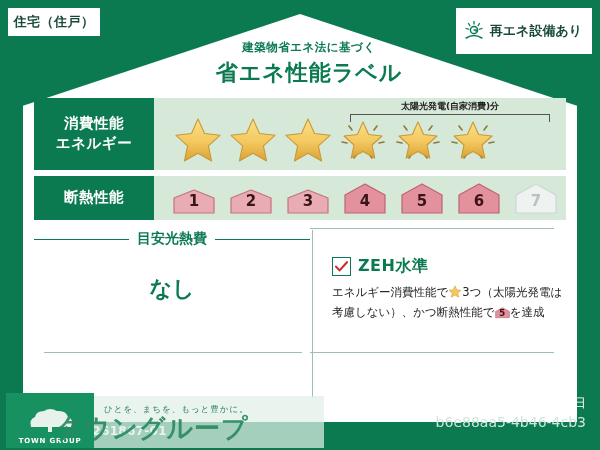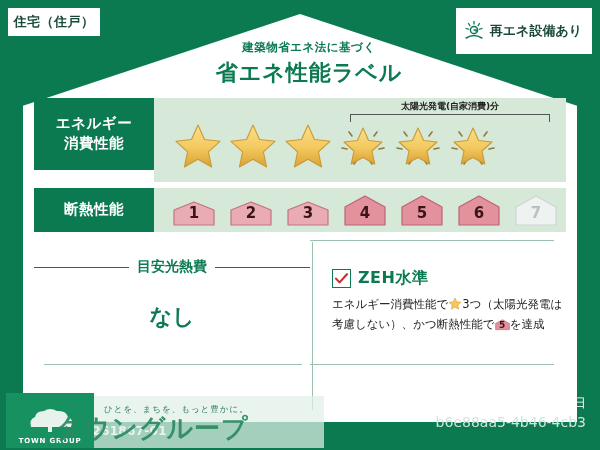--- a/index.html
+++ b/index.html
@@ -46,21 +46,21 @@
   
   .perf-row{position:relative;display:flex;align-items:stretch;margin-bottom:6px;}
   .row-label{
     width:120px;background:#0b7a51;color:#fff;
     display:flex;flex-direction:column;align-items:center;justify-content:center;
     font-size:14.5px;font-weight:bold;line-height:1.35;letter-spacing:0.5px;
   }
   .row-body{flex:1;background:#d6e8d8;position:relative;display:flex;align-items:center;}
 
   .row-energy .row-label{height:72px;}
-  .row-energy .row-body{height:84px;}
+  .row-energy .row-body{height:72px;}
   .row-insul .row-label{height:44px;}
   .row-insul .row-body{height:44px;}
 
   
   .stars{display:flex;align-items:flex-end;gap:3px;padding-left:18px;margin-top:8px;}
   .star-cell{position:relative;width:52px;height:50px;}
   .star-cell svg{position:absolute;left:0;top:0;}
 
   
   .solar-annot{position:absolute;left:196px;top:2px;width:200px;}
@@ -72,21 +72,21 @@
   .ins-cell{position:relative;width:52px;display:flex;align-items:flex-end;justify-content:center;}
   .ins-cell svg{display:block;}
   .ins-num{position:absolute;left:0;right:0;bottom:4px;text-align:center;font-size:15px;font-weight:bold;}
 
   
   .bottom{position:relative;display:flex;margin-top:6px;height:176px;}
   .bottom-left{width:276px;position:relative;}
   .bottom-right{flex:1;position:relative;padding-left:22px;}
   .vdiv{position:absolute;left:278px;top:4px;bottom:4px;width:1px;background:#9dbfae;}
 
-  .cost-head{display:flex;align-items:center;gap:8px;margin-top:20px;}
+  .cost-head{display:flex;align-items:center;gap:8px;margin-top:4px;}
   .cost-head .hr{flex:1;height:1px;background:#0b7a51;}
   .cost-head .ct{font-size:14px;font-weight:bold;color:#0b7a51;white-space:nowrap;}
   .cost-value{text-align:center;font-size:22px;font-weight:bold;color:#0b7a51;margin-top:26px;}
   .cost-rule{position:absolute;left:10px;right:8px;top:126px;height:1px;background:#9dbfae;}
 
   .zeh-top-rule{position:absolute;left:0;right:12px;top:2px;height:1px;background:#9dbfae;}
   .zeh-bot-rule{position:absolute;left:0;right:12px;top:126px;height:1px;background:#9dbfae;}
   .zeh-head{display:flex;align-items:center;gap:7px;margin-top:30px;}
   .zeh-check{
     width:17px;height:17px;border:1.4px solid #0b7a51;background:#fff;
@@ -155,22 +155,22 @@
 
   <div class="title-wrap">
     <div class="title-sub">建築物省エネ法に基づく</div>
     <div class="title-main">省エネ性能ラベル</div>
   </div>
 
   <div class="inner">
 
     <div class="perf-row row-energy">
       <div class="row-label">
+        <span>消費性能</span>
         <span>エネルギー</span>
-        <span>消費性能</span>
       </div>
       <div class="row-body">
 
         <div class="solar-annot">
           <div class="sa-text">太陽光発電(自家消費)分</div>
           <div class="sa-bracket"></div>
         </div>
 
         <div class="stars">
 

